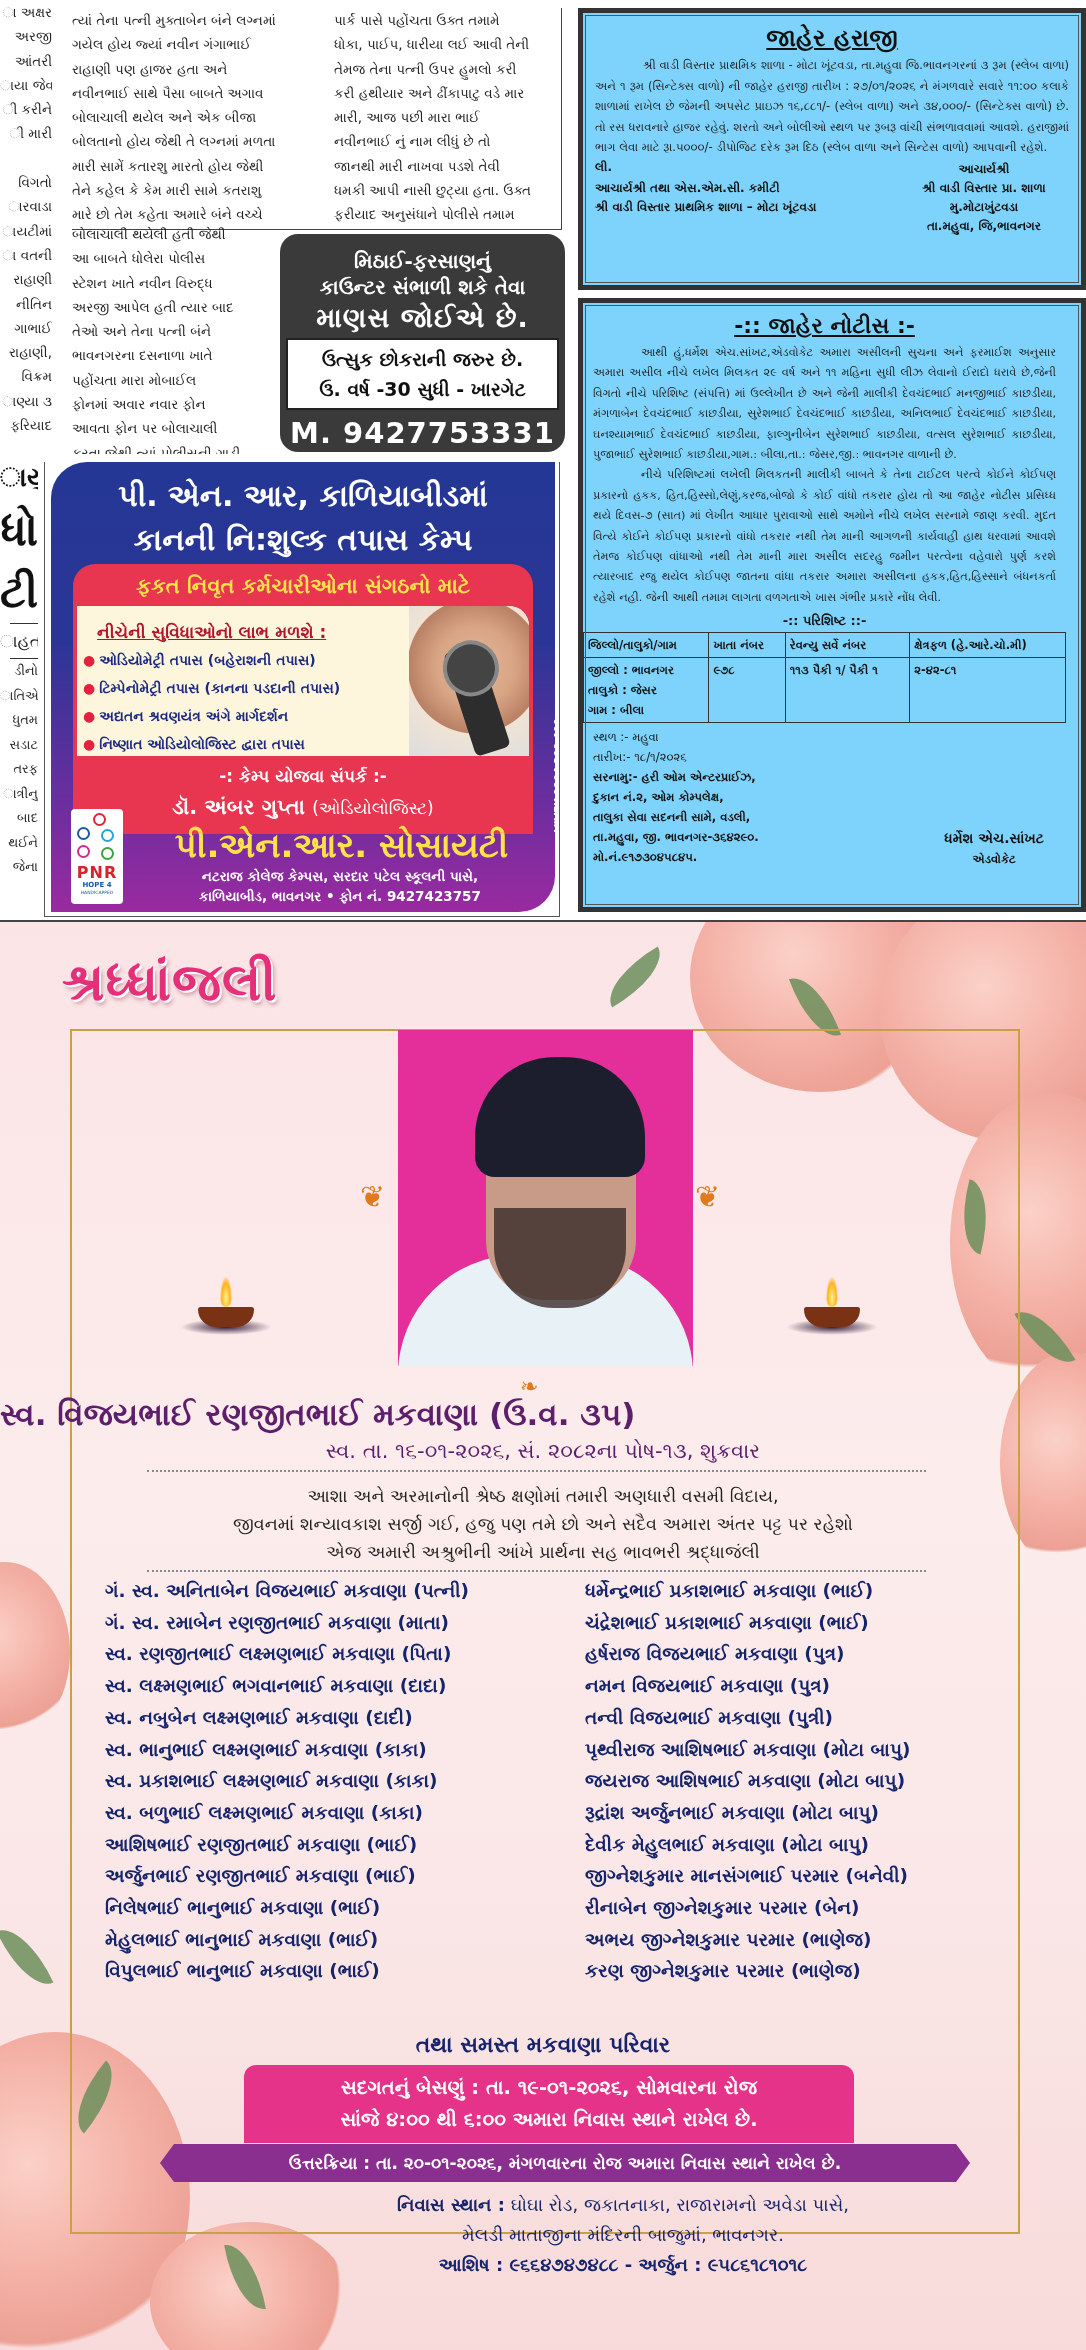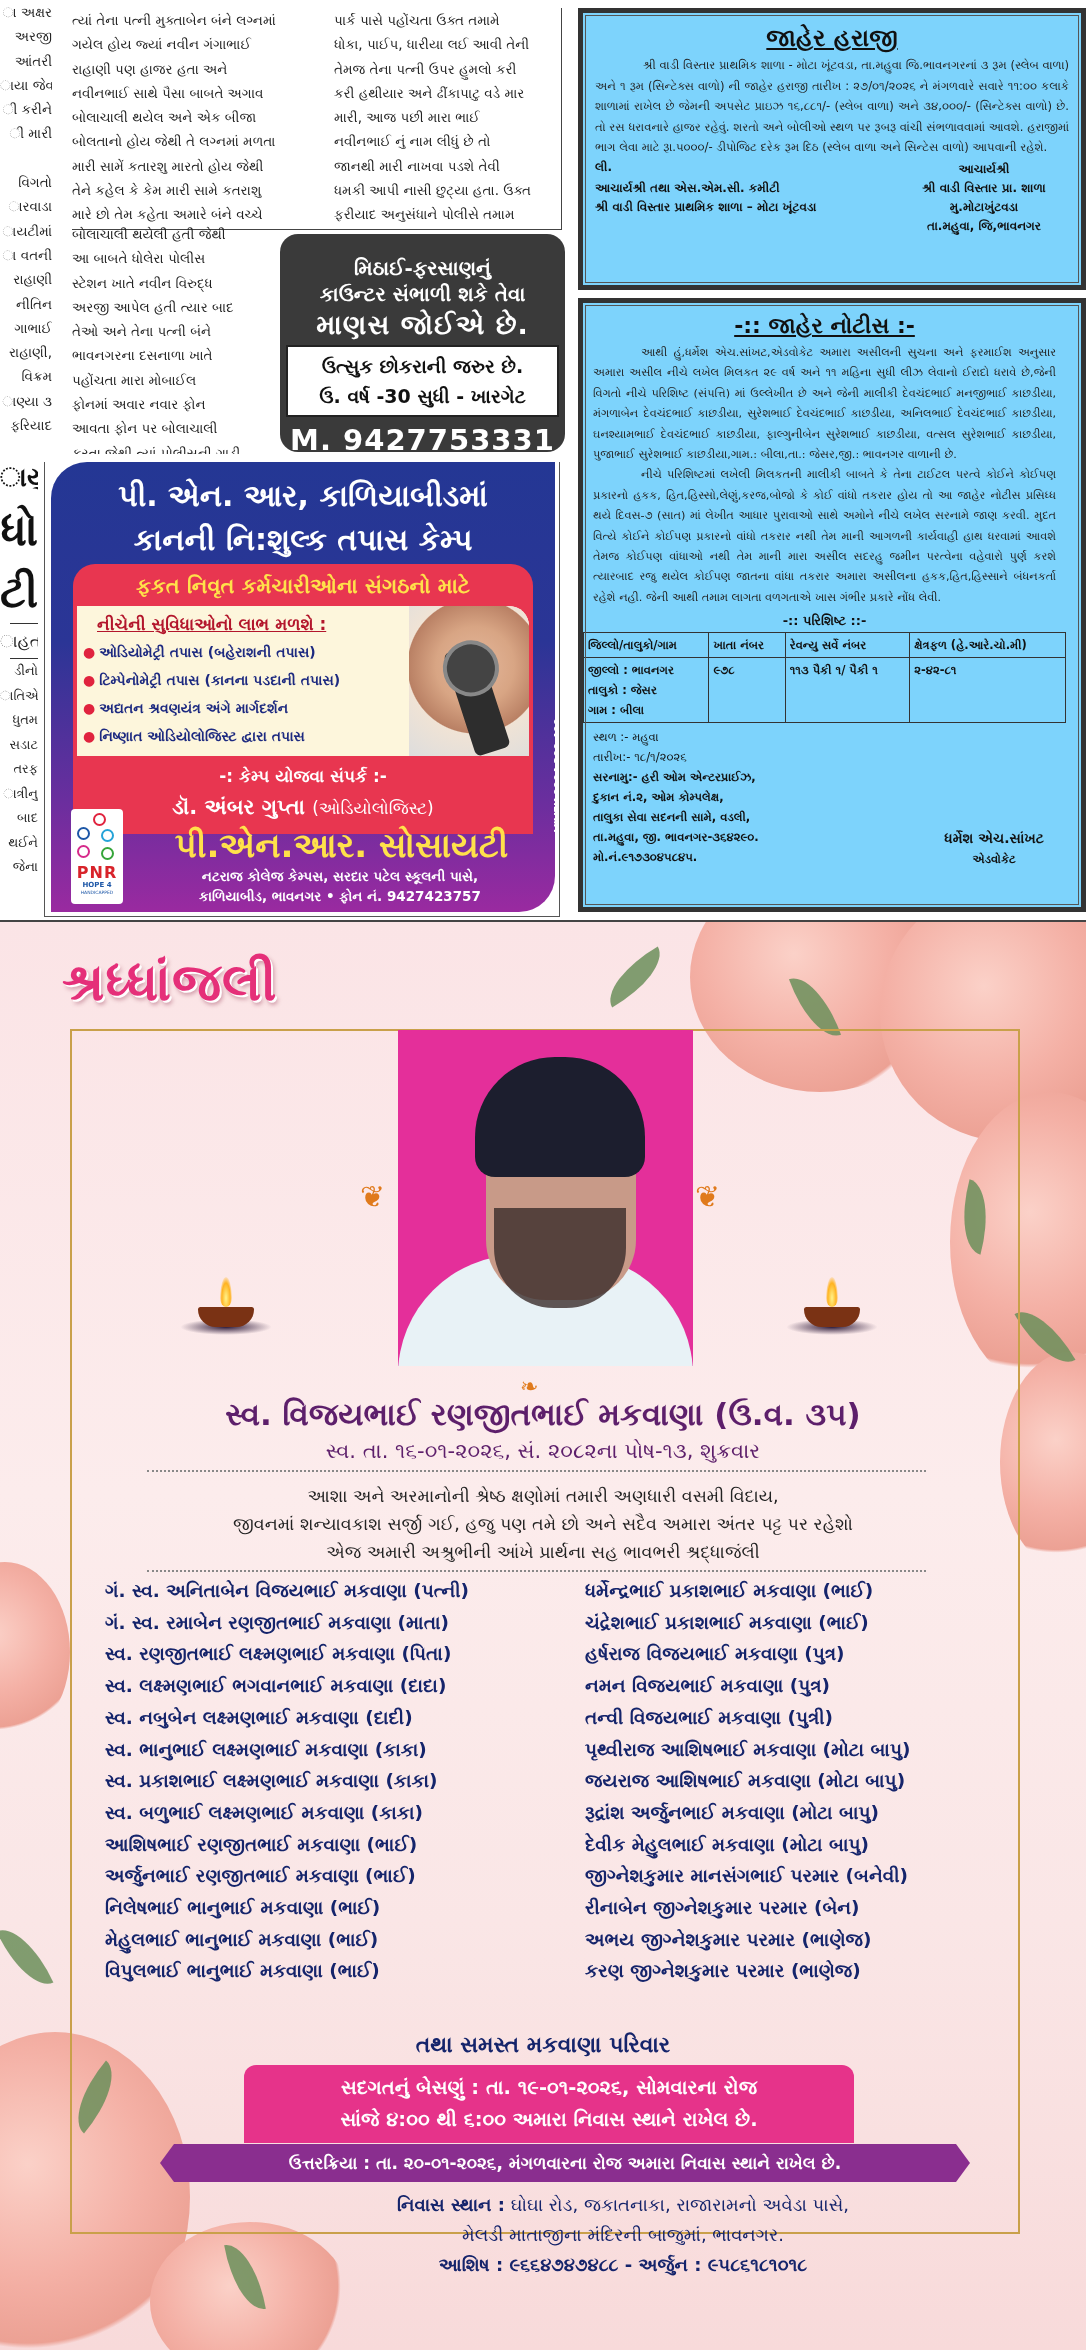--- a/index.html
+++ b/index.html
@@ -11,36 +11,36 @@
 .col-mid{left:72px;top:8px;width:490px;height:222px;border-right:1.5px solid #444;border-bottom:1.5px solid #444}
 .col-mid .c1{position:absolute;left:0;top:0;width:240px;text-align:justify}
 .col-mid .c2{position:absolute;left:262px;top:0;width:228px;text-align:justify}
 .col-mid2{left:72px;top:222px;width:190px;height:232px}
 .col-left2{left:0;top:455px;width:38px;height:460px;text-align:right}
 .big-glyph{font-size:44px;line-height:62px;font-weight:bold;color:#111}
 .small-left{font-size:13px;line-height:24.5px}
 .hr-line{height:1px;background:#333;width:28px;margin-left:auto}
 
 
-.job-ad{left:280px;top:234px;width:285px;height:218px;background:#3a3a3a;border-radius:18px;color:#fff;text-align:center;padding-top:21px}
+.job-ad{left:280px;top:234px;width:285px;height:218px;background:#3a3a3a;border-radius:18px;color:#fff;text-align:center;padding-top:14px}
 .job-ad .l1{font-size:20px;font-weight:bold;line-height:26px}
 .job-ad .l2{font-size:20px;font-weight:bold;line-height:26px}
 .job-ad .l3{font-size:27px;font-weight:bold;line-height:36px;letter-spacing:1px}
 .job-ad .box{background:#fff;color:#111;margin:2px 6px;border:2px solid #222;padding:4px 0}
 .job-ad .box div{font-size:19px;font-weight:bold;line-height:30px}
 .job-ad .ph{font-size:29px;font-weight:bold;line-height:38px;letter-spacing:1px;margin-top:4px}
 
 
 .pnr-ad{left:44px;top:462px;width:516px;height:455px;border:1.5px solid #555;border-top:none;background:#fff;padding:2px}
 .pnr-inner{position:absolute;left:6px;top:0;right:4px;bottom:4px;border-radius:36px 0 36px 0;background:linear-gradient(180deg,#243794 0%,#2b3596 40%,#6a2e9e 75%,#9a2aa0 100%);overflow:hidden}
 .pnr-title{color:#fff;font-weight:bold;text-align:center;font-size:30px;line-height:44px;margin-top:12px}
 .pnr-red{position:absolute;left:22px;right:22px;top:102px;height:270px;background:#e83650;border-radius:22px 22px 0 0}
 .pnr-red .hdr{color:#ffe14a;font-weight:bold;font-size:21px;text-align:center;line-height:38px;margin-top:3px}
 .pnr-cream{position:absolute;left:4px;right:4px;top:42px;height:150px;background:#fdf6dc;border-radius:0 20px 0 0}
-.pnr-cream .sub{color:#b3162c;font-weight:bold;font-size:17px;text-decoration:underline;padding:4px 0 0 20px;line-height:28px}
+.pnr-cream .sub{color:#b3162c;font-weight:bold;font-size:17px;text-decoration:underline;padding:12px 0 0 20px;line-height:28px}
 .pnr-cream ul{list-style:none;padding-left:6px}
 .pnr-cream li{color:#1d2a80;font-weight:bold;font-size:14px;line-height:28px}
 .pnr-cream li .dot{color:#e0233e;margin-right:4px}
 .ear{position:absolute;right:0;top:0;width:120px;height:150px;border-radius:0 20px 0 0;background:radial-gradient(circle at 55% 40%,#e5b89c 0,#d8a584 35%,#b98064 60%,#f0e3d5 61%,#ddd 100%);overflow:hidden}
 .otoscope{position:absolute;left:50px;top:40px;width:36px;height:108px;background:#2d2d2d;border-radius:6px;transform:rotate(-18deg)}
 .otoscope:before{content:"";position:absolute;left:-6px;top:-6px;width:48px;height:48px;border-radius:50%;background:#444;border:4px solid #888}
 .pnr-red .contact1{position:absolute;left:0;right:0;top:198px;color:#fff;text-align:center;font-size:17px;font-weight:bold;line-height:28px}
 .pnr-red .contact2{position:absolute;left:0;right:0;top:226px;color:#fff;text-align:center;font-size:21px;font-weight:bold;line-height:34px}
 .pnr-red .contact2 span{font-weight:normal;font-size:17px}
 .vivek{position:absolute;right:2px;top:250px;color:#fff;font-size:10px;font-weight:bold;transform:rotate(-90deg);transform-origin:right top;white-space:nowrap;width:120px;text-align:left}
@@ -83,21 +83,21 @@
 .photo{position:absolute;left:398px;top:108px;width:295px;height:336px;background:#e42f9a;overflow:hidden}
 .photo .hair{position:absolute;left:77px;top:27px;width:170px;height:120px;background:#1c1e2e;border-radius:80px 80px 20px 20px}
 .photo .face{position:absolute;left:88px;top:70px;width:150px;height:200px;background:#c89a88;border-radius:70px 70px 60px 60px}
 .photo .beard{position:absolute;left:96px;top:178px;width:132px;height:100px;background:#3a2c2a;border-radius:0 0 60px 60px;opacity:.8}
 .photo .shirt{position:absolute;left:0;top:225px;width:295px;height:120px;background:#e8f2f6;border-radius:120px 120px 0 0}
 .ornament{position:absolute;color:#e07a1c;font-size:30px;line-height:30px}
 .diya{position:absolute;width:64px;height:60px}
 .diya .flame{position:absolute;left:26px;top:0;width:12px;height:30px;background:radial-gradient(ellipse at 50% 70%,#fff38a 0,#ffb321 50%,rgba(255,140,0,0) 75%);border-radius:50% 50% 50% 50%/70% 70% 30% 30%}
 .diya .bowl{position:absolute;left:4px;top:30px;width:56px;height:20px;background:#7a3214;border-radius:4px 4px 28px 28px}
 .diya .sh{position:absolute;left:-14px;top:42px;width:92px;height:16px;background:radial-gradient(ellipse,#2e1b3a 0,rgba(46,27,58,0) 70%)}
-.deceased-name{position:absolute;left:0;right:0;top:470px;text-align:center;color:#5d1f6b;font-weight:bold;font-size:31px;line-height:44px}
+.deceased-name{position:absolute;left:0;right:0;top:470px;text-align:left;color:#5d1f6b;font-weight:bold;font-size:31px;line-height:44px}
 .death-date{position:absolute;left:0;right:0;top:514px;text-align:center;color:#5d1f6b;font-size:21px;line-height:30px}
 .dotted{position:absolute;left:147px;right:160px;border-top:2px dotted #888}
 .verse{position:absolute;left:0;right:0;top:560px;text-align:center;color:#222;font-size:17.5px;line-height:28px}
 .mourners{position:absolute;left:105px;top:653px;width:900px;display:flex;color:#15246b;font-weight:bold;font-size:18.5px;line-height:31.7px}
 .mourners .mc1{width:480px}
 .mourners .mc2{width:420px}
 .mourners div div{white-space:nowrap}
 .family{position:absolute;left:0;right:0;top:1108px;text-align:center;color:#15246b;font-weight:bold;font-size:22px;line-height:30px}
 .besnu{position:absolute;left:244px;top:1143px;width:610px;height:78px;background:#e6338a;border-radius:12px 12px 0 0;color:#fff;text-align:center;font-weight:bold;font-size:19.5px;line-height:32px;padding-top:7px}
 .uttar{position:absolute;left:160px;top:1222px;width:810px;height:38px;background:#8a2e8f;color:#fff;text-align:center;font-weight:bold;font-size:17px;line-height:38px;clip-path:polygon(14px 0,calc(100% - 14px) 0,100% 50%,calc(100% - 14px) 100%,14px 100%,0 50%)}

